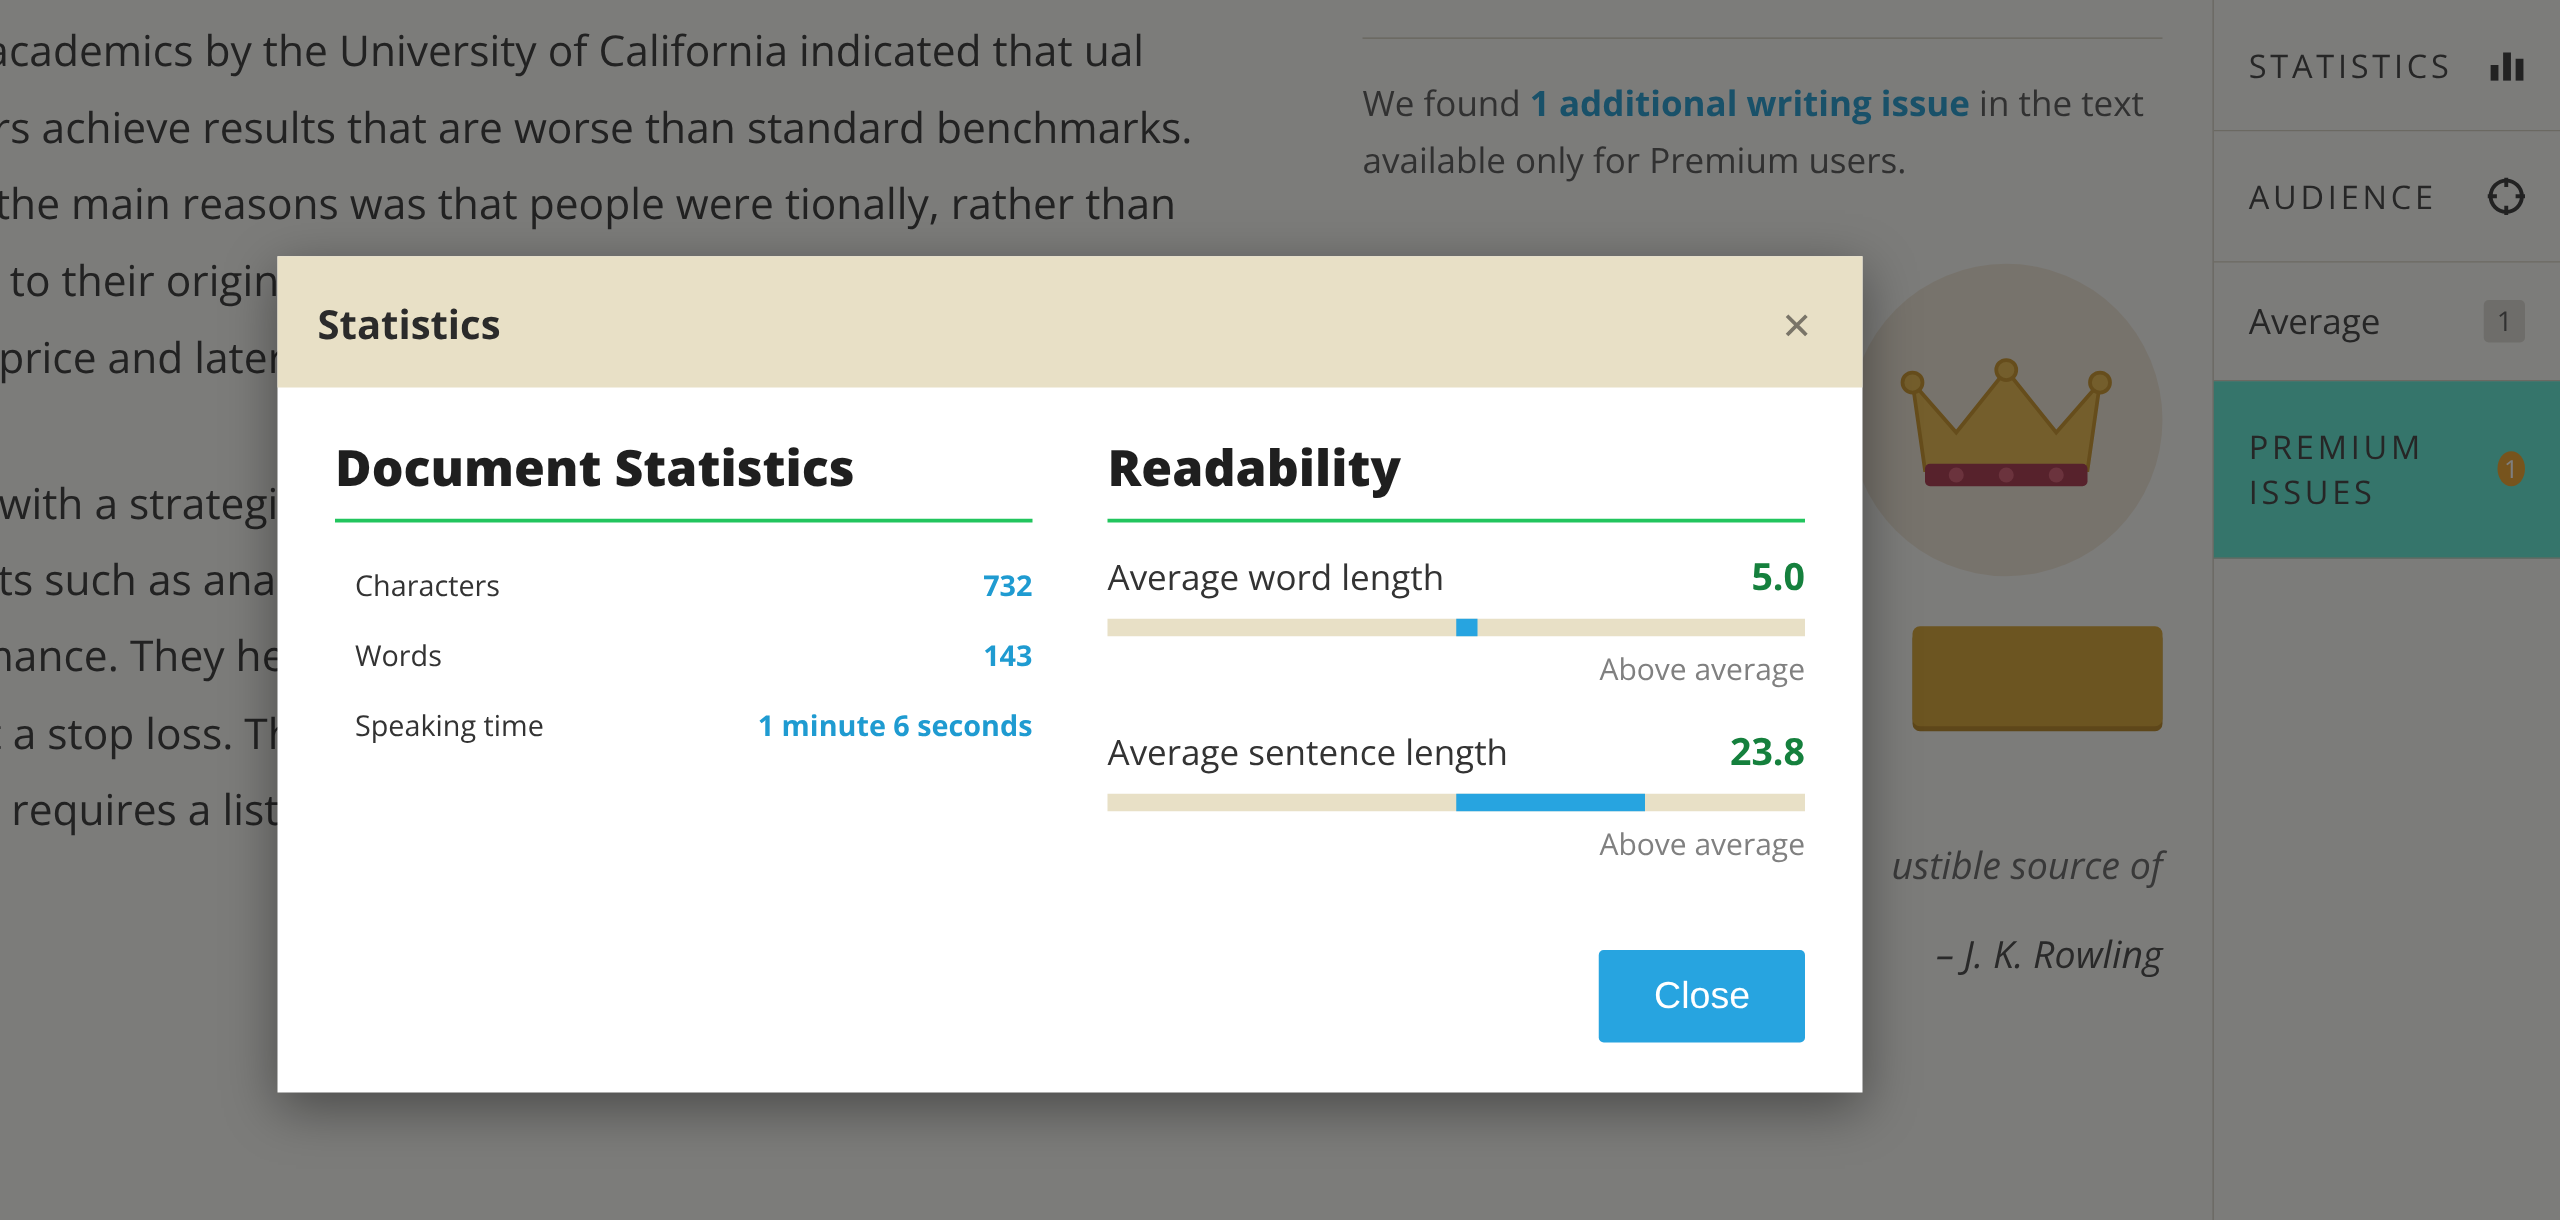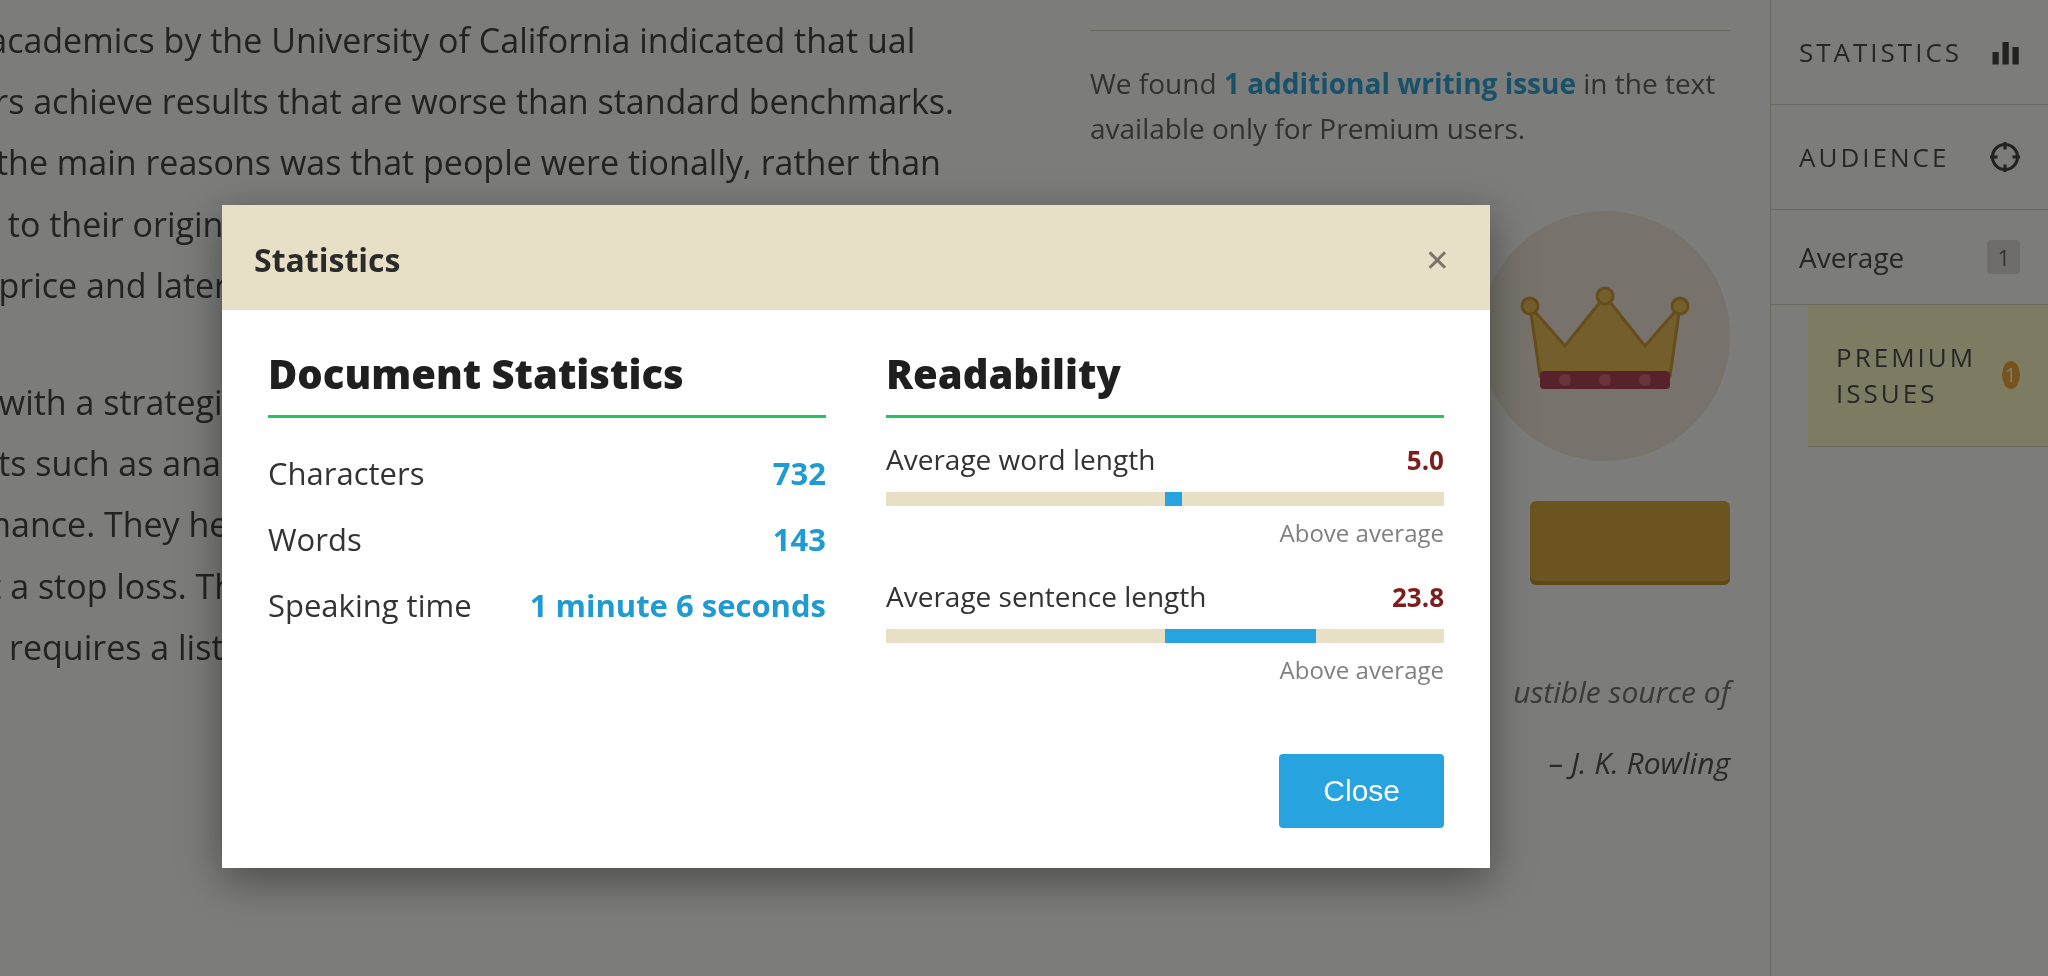--- a/index.html
+++ b/index.html
@@ -91,23 +91,22 @@
     letter-spacing: 3px;
     color: #3d3d3d;
     border-bottom: 1px solid #d6d1c2;
   }
   .rail-item.small {
     letter-spacing: 0;
     font-size: 28px;
     padding: 28px 28px;
   }
   .rail-item.premium {
-    background: #fef9c3;
+    background: #5eead4;
     line-height: 1.4;
-    margin-left: 37px;
   }
   .badge-gray {
     background: #dcdad2;
     color: #555;
     font-size: 22px;
     border-radius: 4px;
     padding: 2px 10px;
     letter-spacing: 0;
   }
   .badge-orange {
@@ -166,41 +165,42 @@
     font-weight: 800;
     color: #1f1f1f;
     padding-bottom: 14px;
     border-bottom: 3px solid #22c55e;
     margin-bottom: 22px;
   }
   .stat-row {
     display: flex;
     justify-content: space-between;
     align-items: flex-end;
-    font-size: 31px;
+    font-size: 23px;
     color: #333;
     padding: 12px 0;
+    margin-left: 16px;
   }
   .stat-value {
     color: #1f9bd1;
     font-weight: 700;
   }
 
   .metric-block { margin-bottom: 28px; }
   .metric-head {
     display: flex;
     justify-content: space-between;
     align-items: baseline;
     font-size: 28px;
     color: #333;
   }
   .metric-value {
-    color: #7f1d1d;
+    color: #15803d;
     font-weight: 700;
-    font-size: 26px;
+    font-size: 30px;
   }
   .bar {
     margin-top: 14px;
     height: 14px;
     background: #e8e0c6;
     position: relative;
   }
   .bar-fill {
     position: absolute;
     top: 0; bottom: 0;

